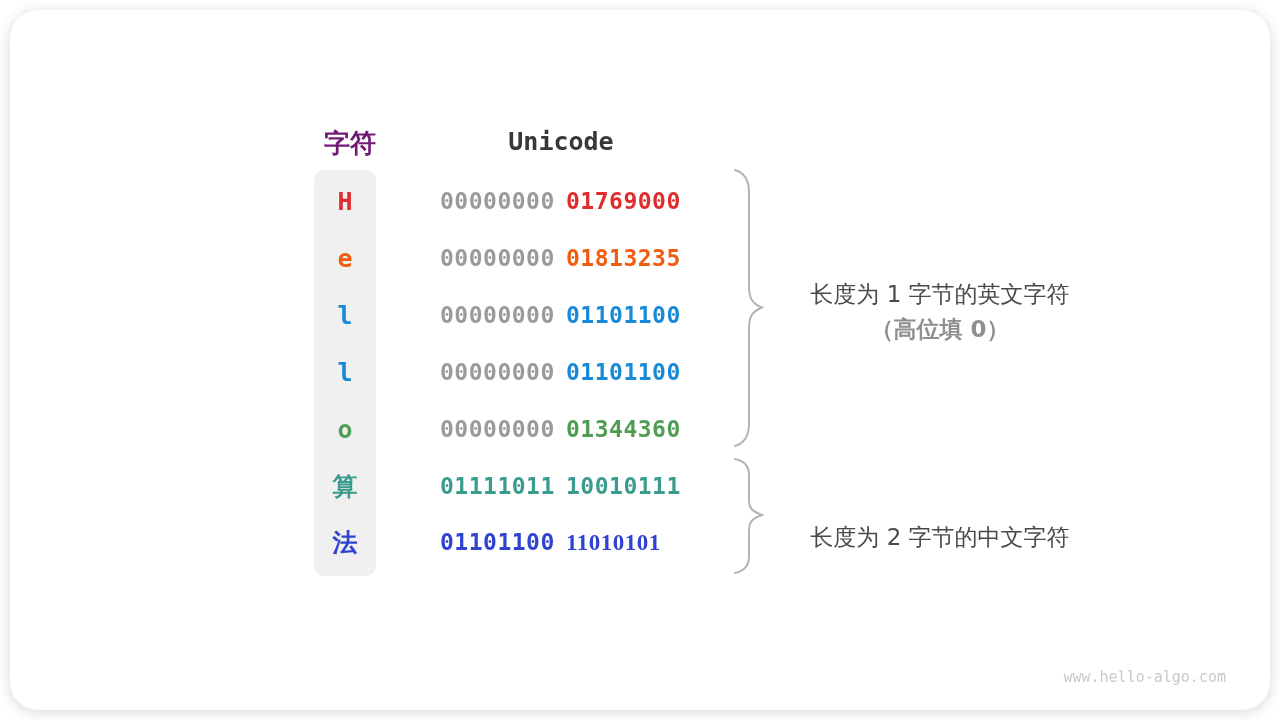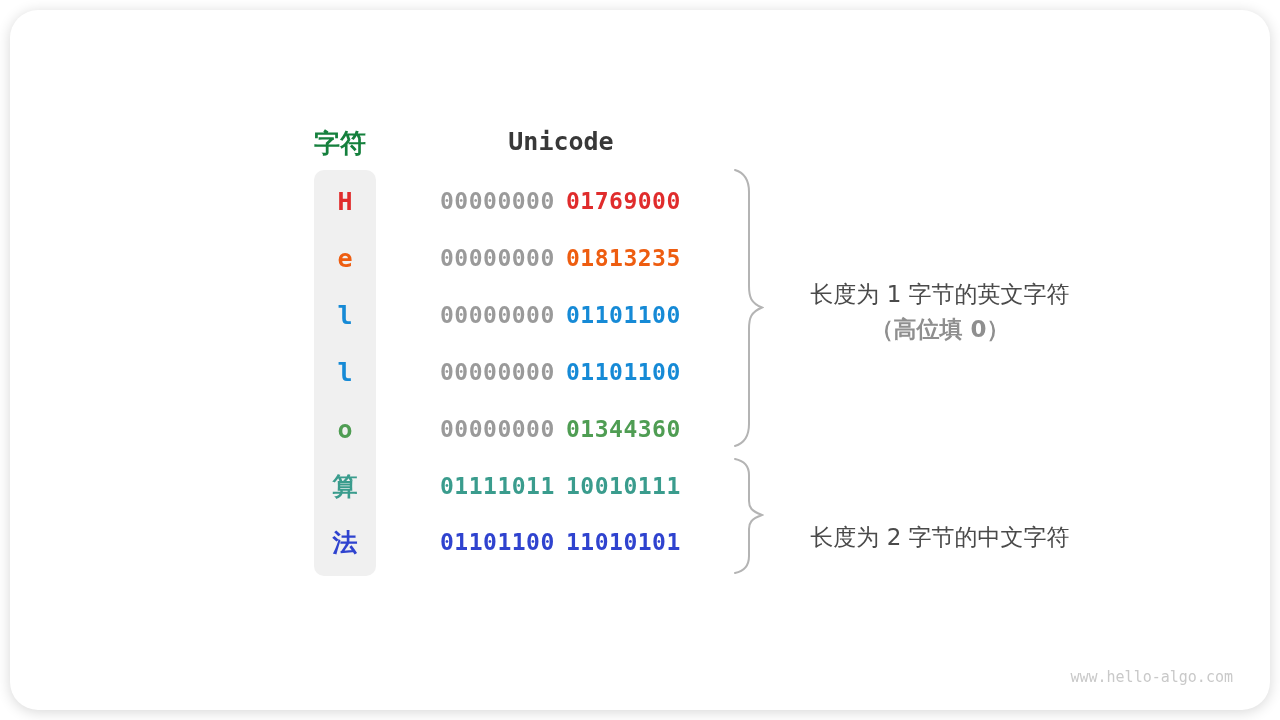--- a/index.html
+++ b/index.html
@@ -16,24 +16,24 @@
     left: 10px; top: 10px;
     width: 1260px; height: 700px;
     background: #ffffff;
     border-radius: 28px;
     box-shadow: 0 2px 14px rgba(0,0,0,0.16);
   }
   .hdr-char {
     position: absolute;
     left: 304px; top: 116px;
     width: 62px;
-    text-align: left;
+    text-align: right;
     font-size: 26px;
     font-weight: bold;
-    color: #15803d;
+    color: #701a75;
     font-family: "DejaVu Sans", sans-serif;
   }
   .hdr-unicode {
     position: absolute;
     left: 430px; top: 117px;
     width: 242px;
     text-align: center;
     font-size: 25px;
     font-weight: bold;
     color: #383838;
@@ -94,21 +94,21 @@
   }
   .anno-english { left: 750px; top: 269px; }
   .anno-english .sub {
     margin-top: 4px;
     font-weight: bold;
     color: #8f8f8f;
   }
   .anno-chinese { left: 750px; top: 512px; }
   .watermark {
     position: absolute;
-    right: 37px; bottom: 24px;
+    right: 44px; bottom: 24px;
     font-size: 15px;
     color: #c9c9c9;
     font-family: "DejaVu Sans Mono", monospace;
   }
 </style>
 </head>
 <body>
 
 <div class="card">
 
@@ -144,21 +144,21 @@
     <span class="byte byte2" style="color: rgb(79, 157, 83);">01344360</span>
   </div>
       <div class="row">
     <span class="char-cell" style="color: rgb(58, 156, 141);">算</span>
     <span class="byte byte1" style="color: rgb(58, 156, 141);">01111011</span>
     <span class="byte byte2" style="color: rgb(58, 156, 141);">10010111</span>
   </div>
       <div class="row">
     <span class="char-cell" style="color: rgb(47, 67, 207);">法</span>
     <span class="byte byte1" style="color: rgb(47, 67, 207);">01101100</span>
-    <span class="byte byte2" style="color: rgb(47, 67, 207);">11010101</span>
+    <span class="byte byte2" style="color: rgb(47, 67, 207); font-family: Liberation Serif, serif;">11010101</span>
   </div>
     </div>
 
   <svg class="brace brace-english" width="32" height="280" viewBox="0 0 32 280">
     <path d="M3 2 C13 5 17 12 17 24 L17 118 C17 129 19 135 30 139.5 C19 144 17 150 17 161 L17 256 C17 268 13 275 3 278" fill="none" stroke="#b4b4b4" stroke-width="2" stroke-linecap="round"></path>
   </svg>
 
   <svg class="brace brace-chinese" width="32" height="118" viewBox="0 0 32 118">
     <path d="M3 2 C13 4 17 9 17 18 L17 44 C17 50 19 54 30 58 C19 62 17 66 17 72 L17 99 C17 108 13 114 3 116" fill="none" stroke="#b4b4b4" stroke-width="2" stroke-linecap="round"></path>
   </svg>

